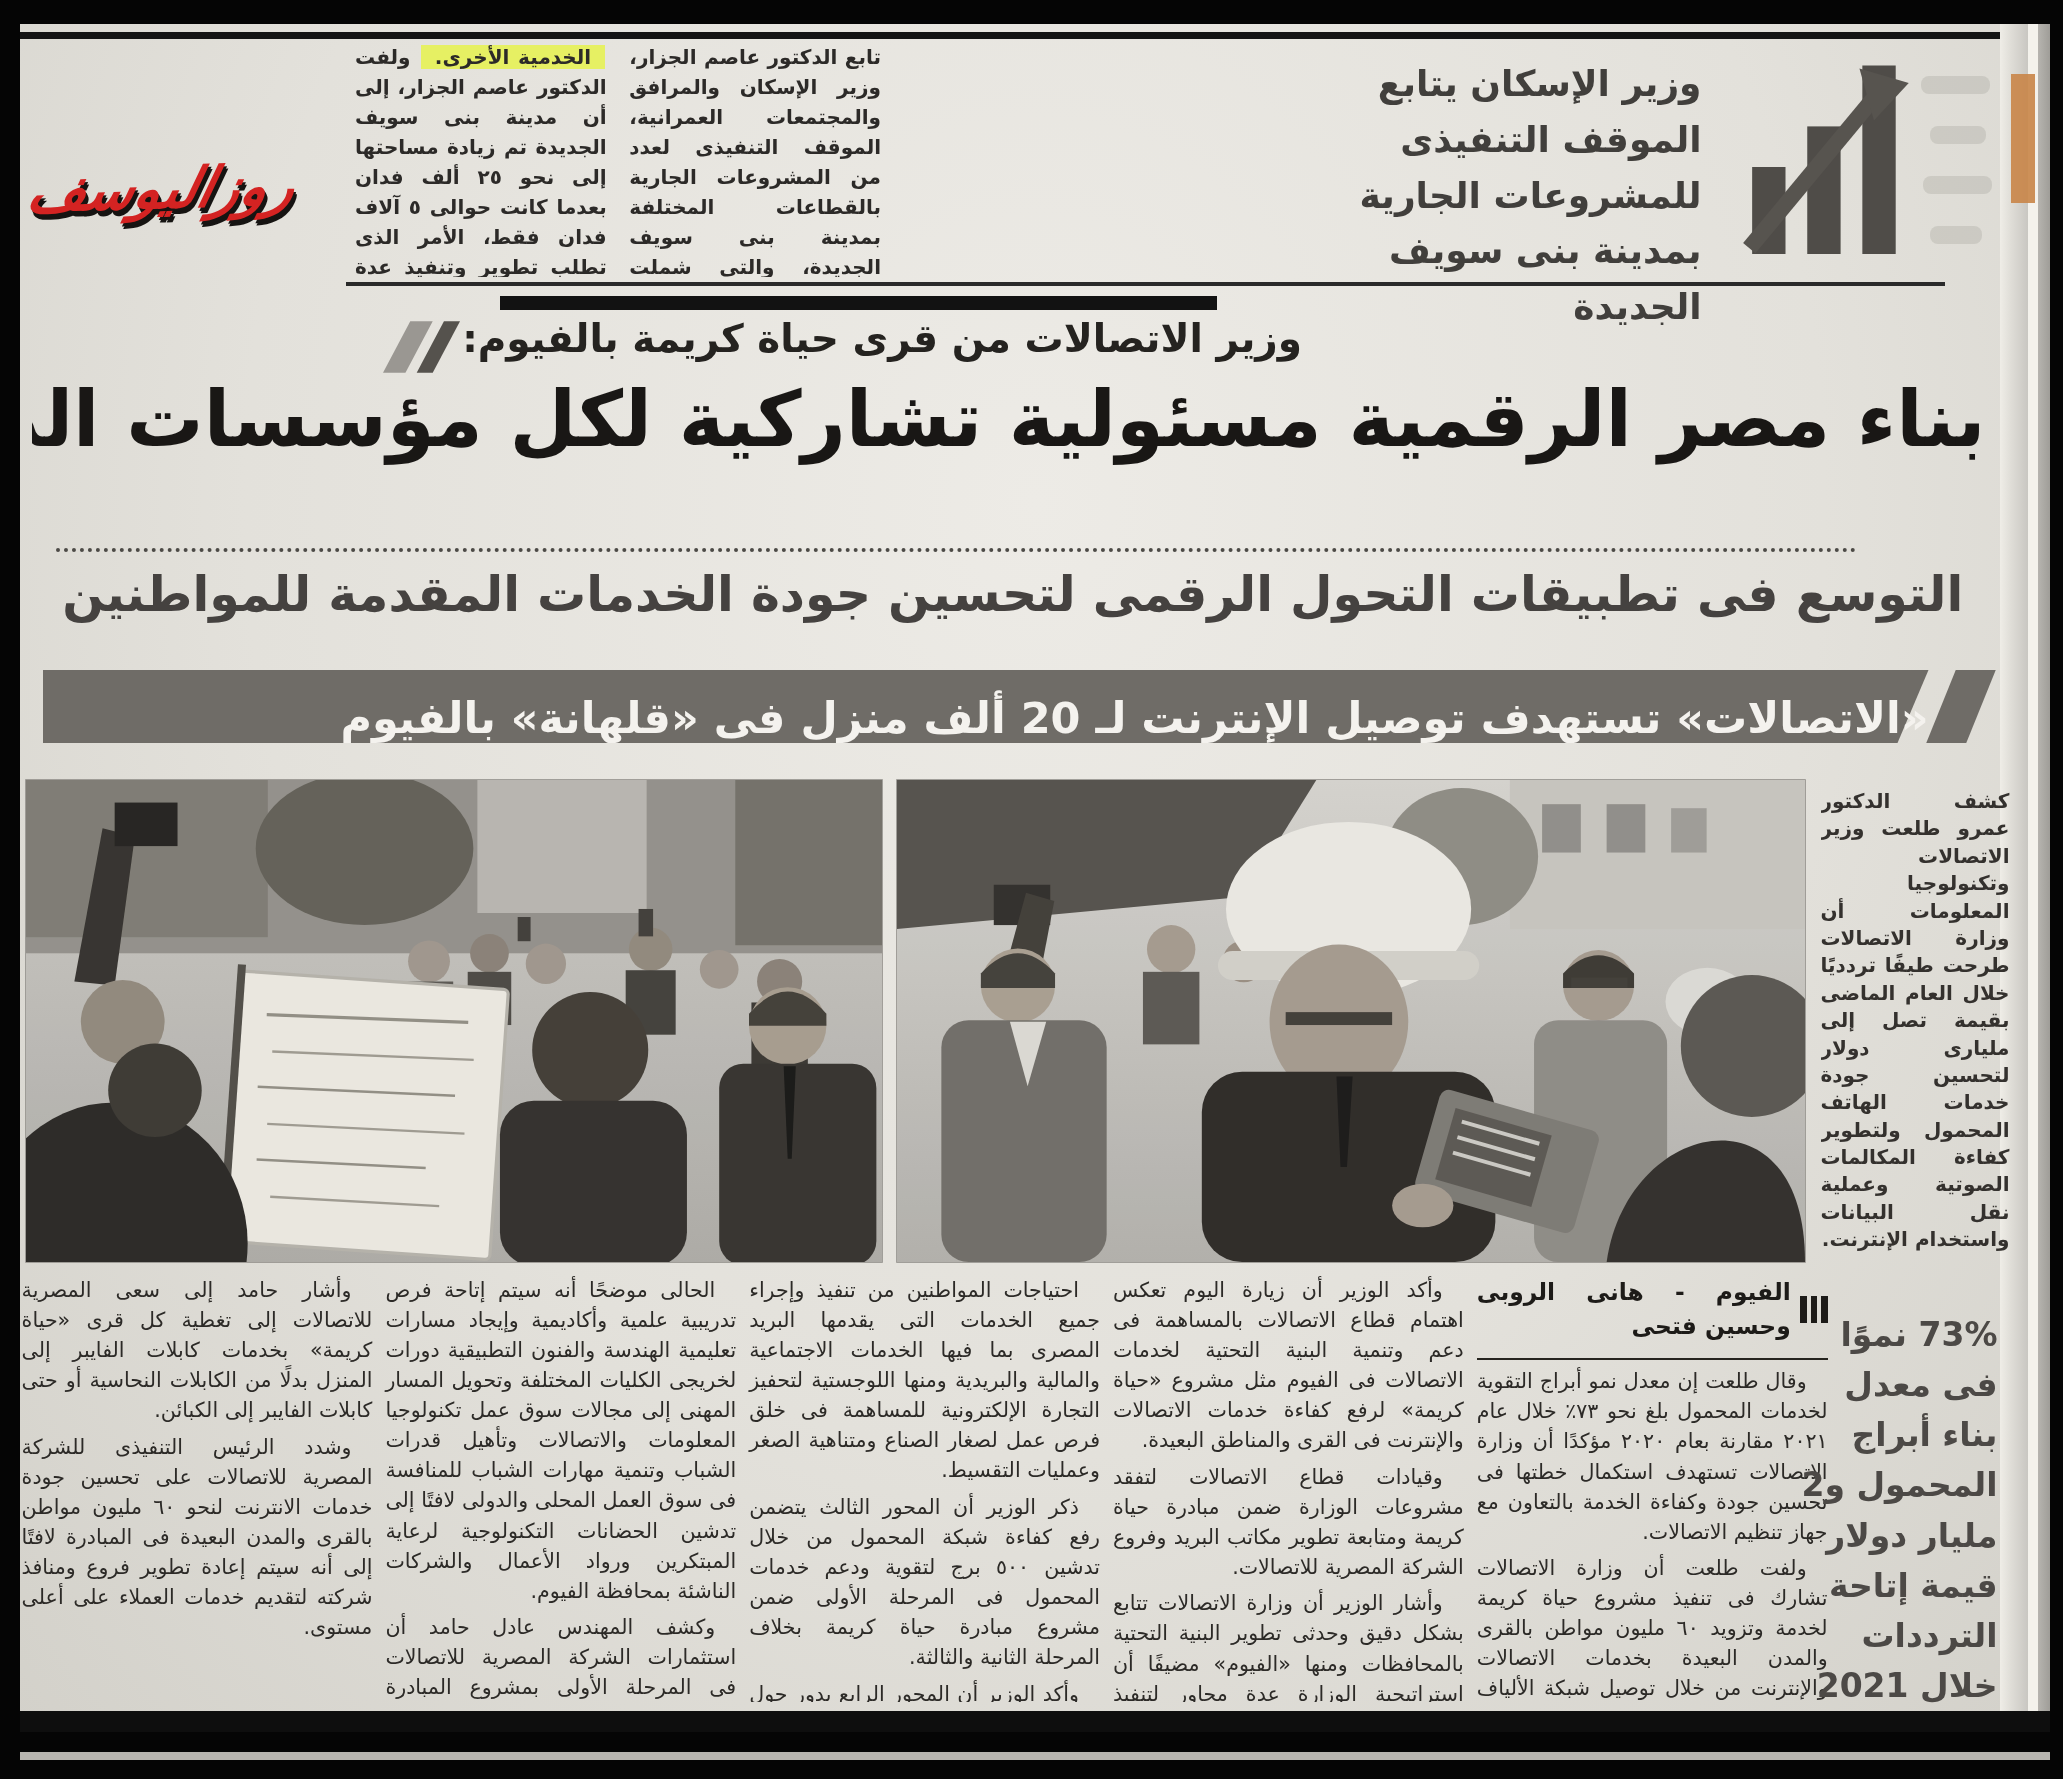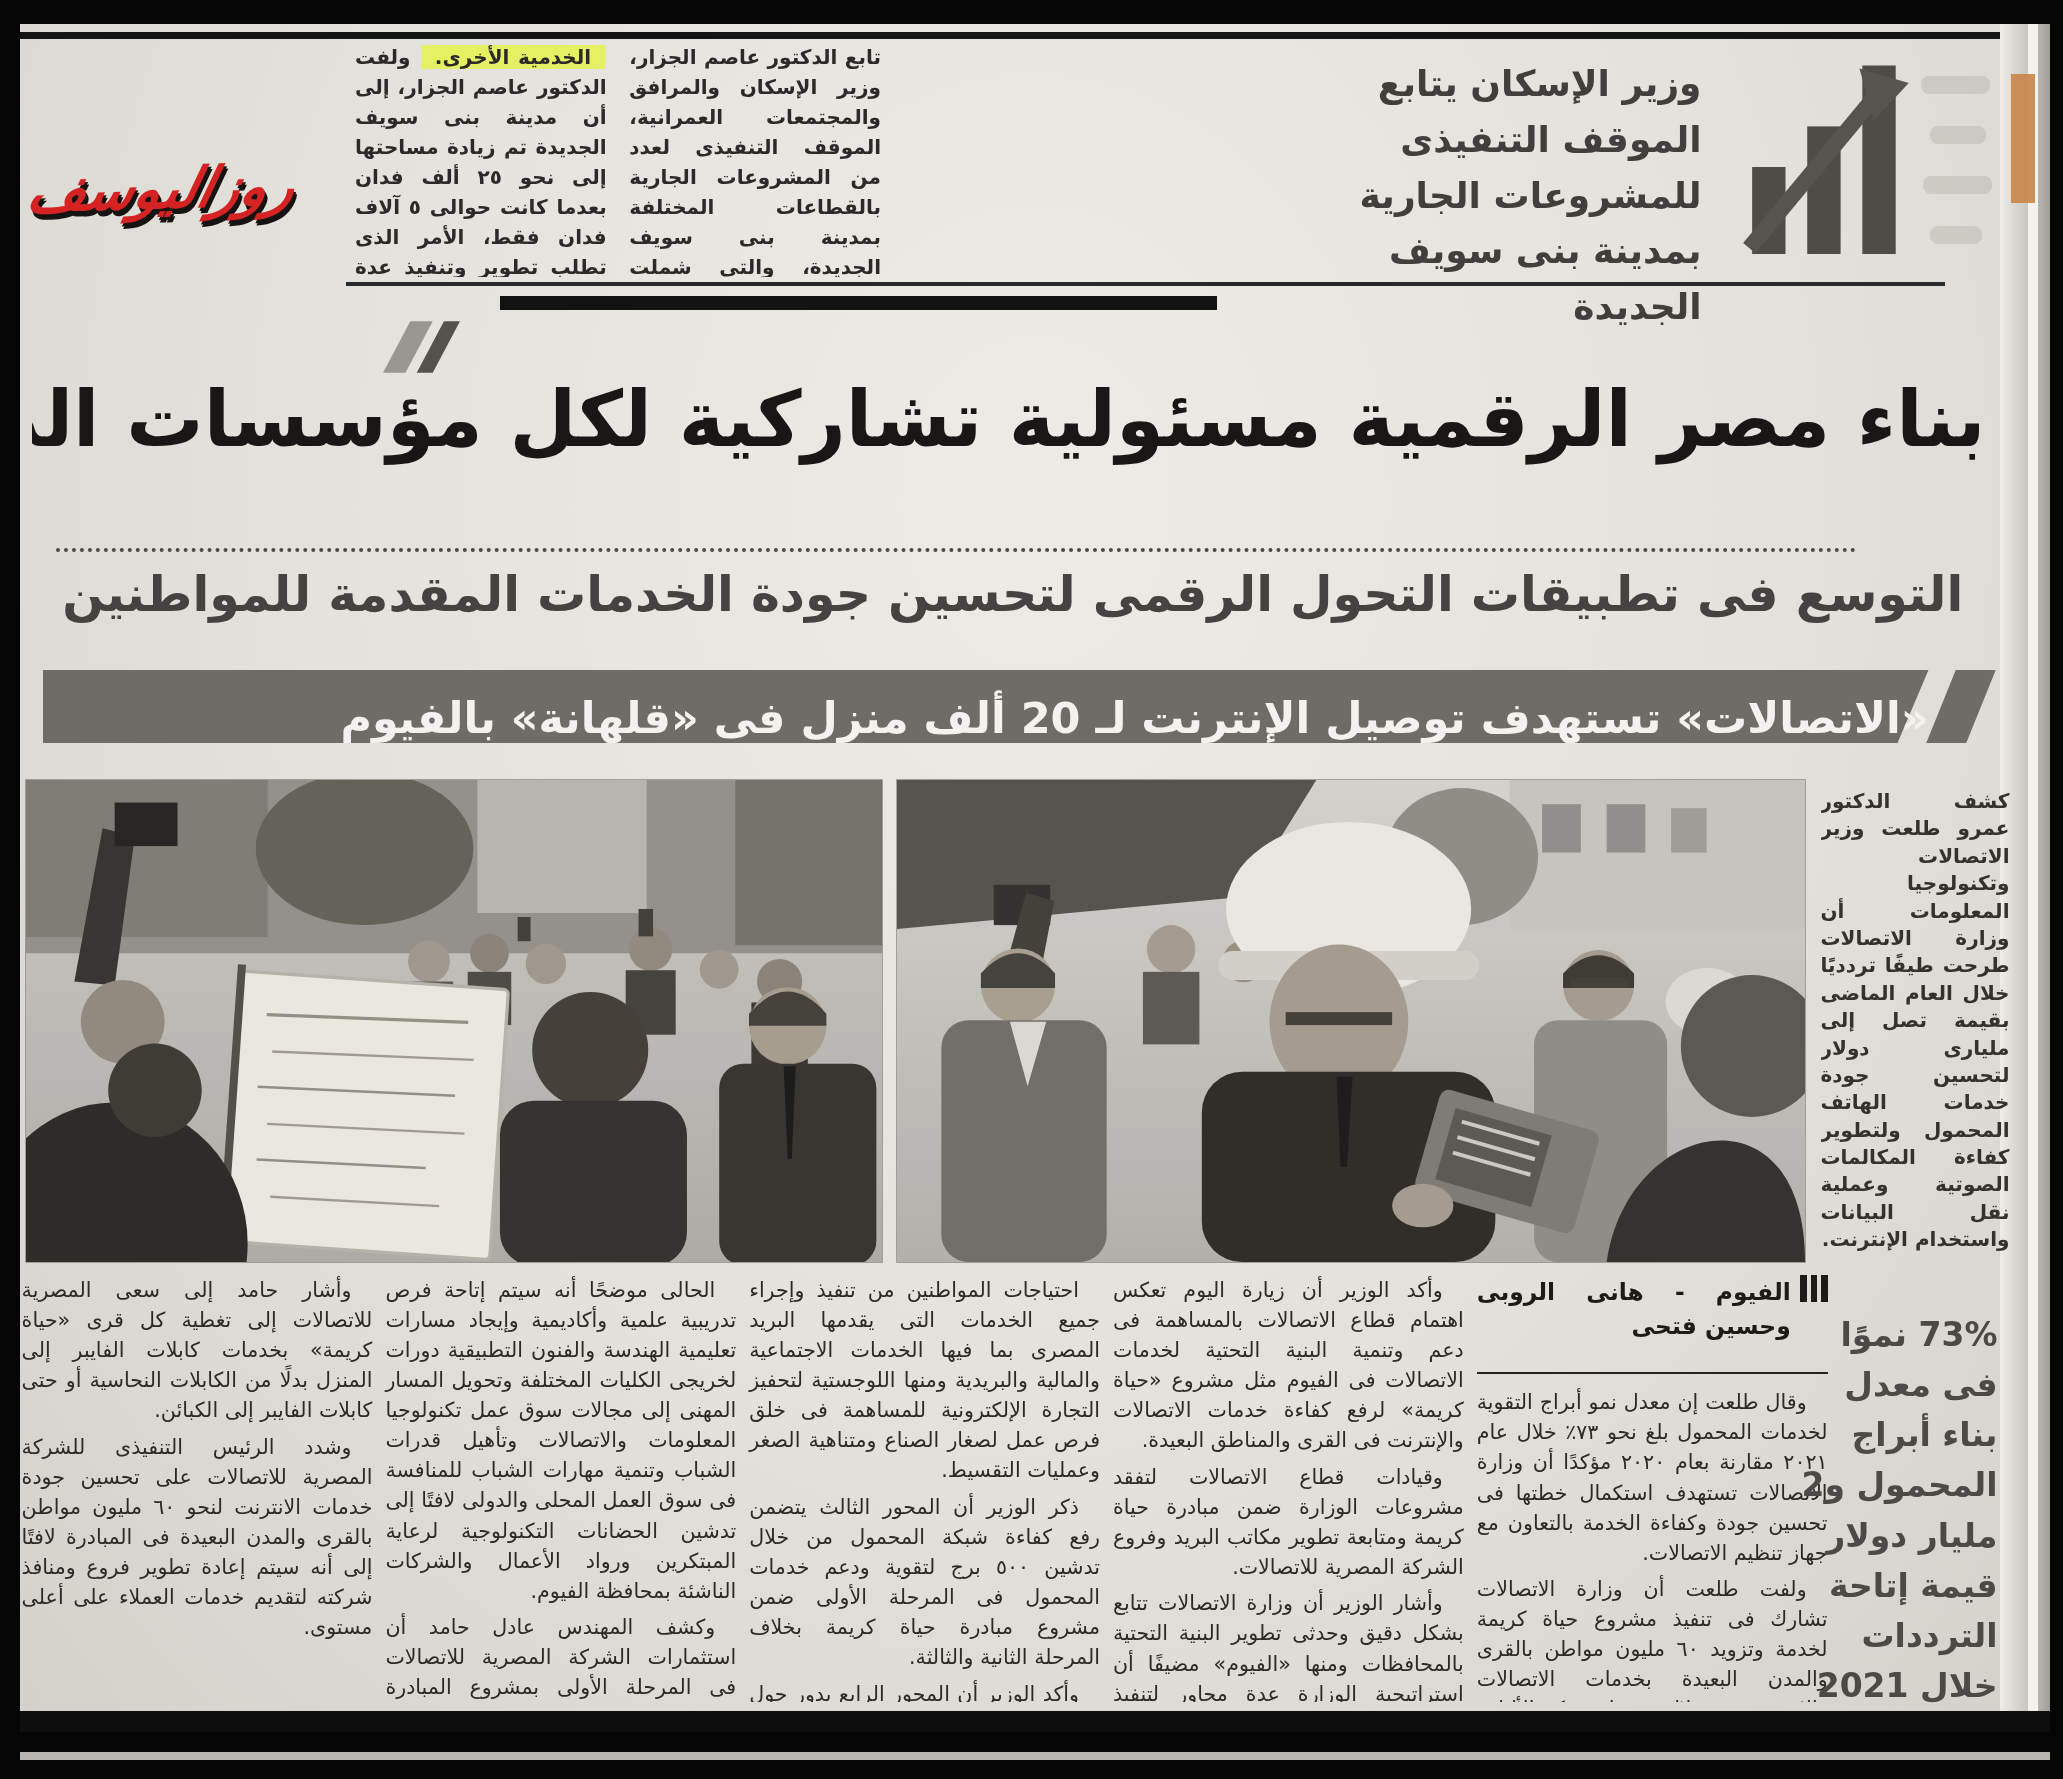--- a/index.html
+++ b/index.html
@@ -71,22 +71,22 @@
   .photo-left{left:6.4px;width:856px;}
   .photo-right{left:877px;width:908px;}
 
   .side-col{position:absolute;top:764px;right:40px;width:189px;height:472px;overflow:hidden;
     font-size:20px;font-weight:600;line-height:1.37;color:#34312e;text-align:justify;}
   .side-col p{margin:0;}
 
   .body-cols{position:absolute;top:1251px;left:1.6px;width:1806px;height:427px;display:flex;gap:13px;overflow:hidden;}
   .bcol{flex:1;font-size:20.6px;line-height:1.46;color:#2c2a27;text-align:justify;}
   .bcol p{margin:0 0 6.4px;text-indent:21px;}
-  .byline{display:flex;align-items:flex-start;gap:9.7px;font-size:23.4px;font-weight:800;color:#1d1b18;
-    border-bottom:2.4px solid #26241f;padding-bottom:29px;margin-bottom:13px;}
+  .byline{display:flex;align-items:center;gap:9.7px;font-size:23.4px;font-weight:800;color:#1d1b18;
+    border-bottom:2.4px solid #26241f;padding-bottom:15px;margin-bottom:6px;}
   .byline-bars{display:flex;gap:4px;}
   .byline-bars i{display:block;width:6.4px;height:27px;background:#1d1b18;}
 
   .pquote{position:absolute;top:1259px;right:52px;width:210px;height:418px;display:flex;flex-direction:column;align-items:flex-start;}
   .pquote-slash{width:129px;height:68px;margin:0 0 27px 24px;align-self:flex-start;}
   .pquote-text{font-size:33px;font-weight:800;line-height:1.52;color:#4c4946;text-align:right;}
 </style>
 </head>
 <body>
 
@@ -131,20 +131,21 @@
     </div>
 
     <div class="rule-under"></div>
     <div class="kicker-topbar"></div>
 
     <div class="kicker-row">
       <svg class="kicker-slash" viewBox="0 0 96 64">
         <polygon points="34,0 62,0 28,64 0,64" fill="#9a9792"></polygon>
         <polygon points="76,0 96,0 62,64 42,64" fill="#55524d"></polygon>
       </svg>
+      <div class="kicker-text">وزير الاتصالات من قرى حياة كريمة بالفيوم:</div>
     </div>
 
     <div class="main-headline">بناء مصر الرقمية مسئولية تشاركية لكل مؤسسات الدولة</div>
     <div class="dotted-divider"></div>
     <div class="subheadline">التوسع فى تطبيقات التحول الرقمى لتحسين جودة الخدمات المقدمة للمواطنين</div>
 
     <div class="banner-wrap">
       <div class="banner"></div>
       <div class="banner-tail"></div>
       <div class="banner-text">«الاتصالات» تستهدف توصيل الإنترنت لـ 20 ألف منزل فى «قلهانة» بالفيوم</div>

